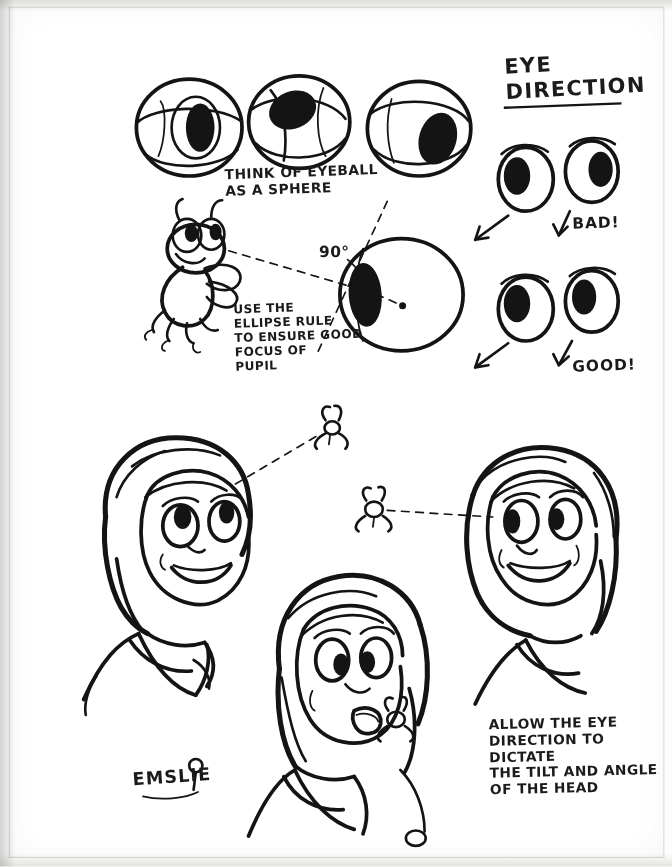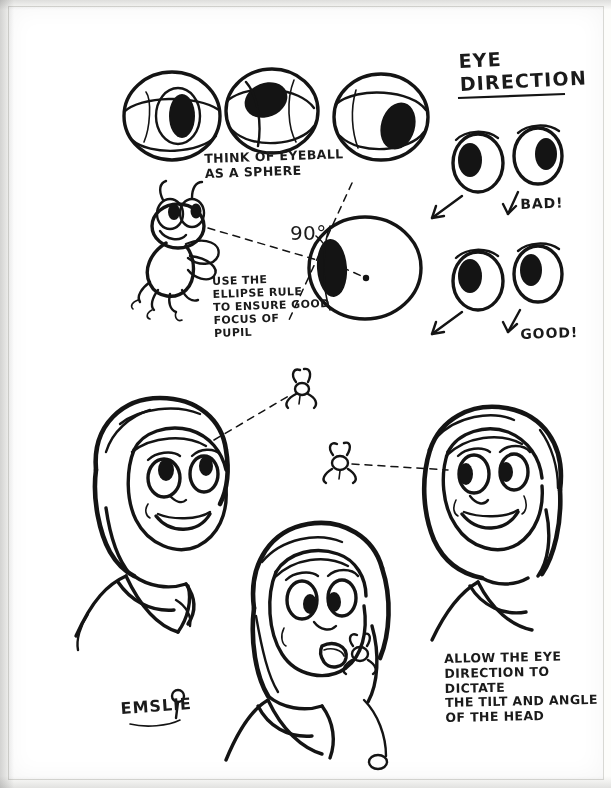--- a/index.html
+++ b/index.html
@@ -58,21 +58,21 @@
     transform-origin: left top;
   }
   .t-title {
     font-size: 19px;
     letter-spacing: 1.2px;
     line-height: 1.22;
   }
   .t-med { font-size: 12.5px; }
   .t-small { font-size: 11px; }
   .t-label { font-size: 14px; letter-spacing: 0.9px; }
-  .t-deg { font-size: 20px; font-weight: 400; }
+  .t-deg { font-size: 14px; font-weight: 700; }
   .t-sig { font-size: 16px; letter-spacing: 1px; }
 
   .rot-n2 { transform: rotate(-2deg); }
   .rot-n3 { transform: rotate(-3deg); }
   .rot-n4 { transform: rotate(-4deg); }
   .rot-n1 { transform: rotate(-1.2deg); }
 
   svg.art {
     position: absolute;
     left: 0; top: 0;

